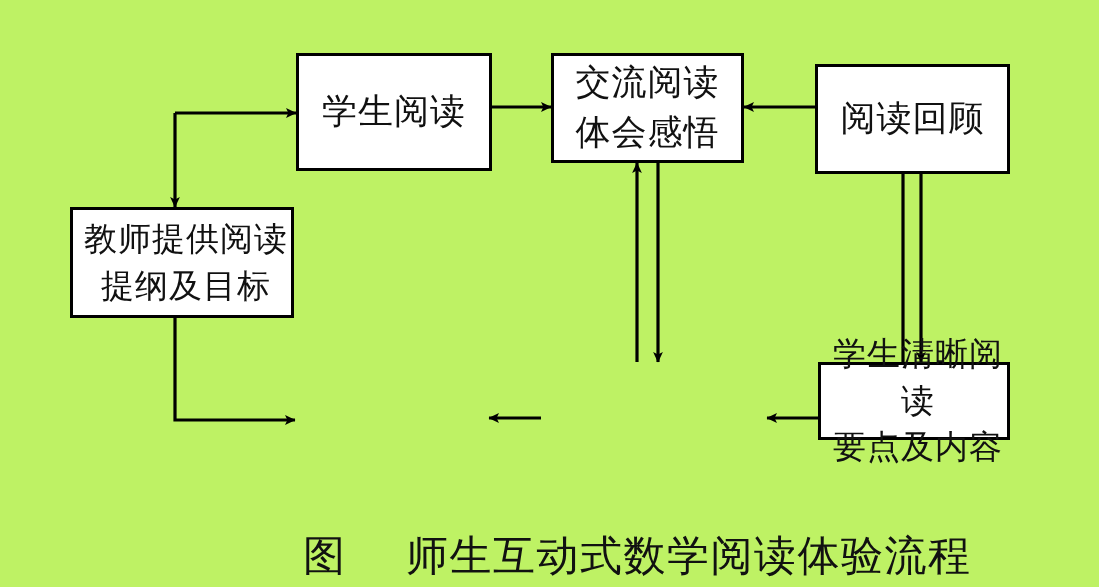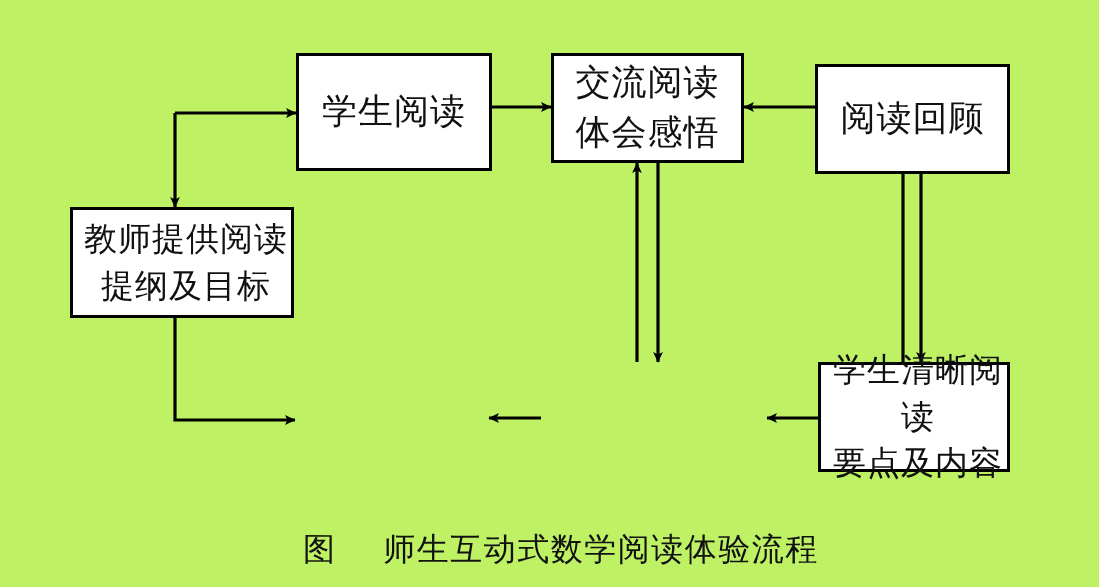--- a/index.html
+++ b/index.html
@@ -43,21 +43,21 @@
     line-height: 1.42;
     white-space: pre-line;
     padding: 0 2px;
   }
   .size-lg  { font-size: 35px; }
   .size-md  { font-size: 33px; margin-left: 8px; }
   .caption {
     position: absolute;
     color: #111111;
     font-family: "DejaVu Serif", "Liberation Serif", serif;
-    font-size: 32px;
+    font-size: 42px;
     letter-spacing: 1.5px;
     white-space: pre;
   }
 </style>
 </head>
 <body>
 
 <div id="canvas">
 
   <svg id="edge-layer" viewBox="0 0 1099 587" width="1099" height="587" xmlns="http://www.w3.org/2000/svg" aria-hidden="true">
@@ -103,20 +103,20 @@
     <span class="node-label size-lg">阅读回顾</span>
   </div>
 
   <div class="node" style="left: 70px; top: 207px; width: 224px; height: 111px;">
     <span class="node-label size-md">教师提供阅读
 提纲及目标</span>
   </div>
 
 
 
-  <div class="node" style="left: 818px; top: 362px; width: 192px; height: 110px; align-items: center;">
+  <div class="node" style="left: 818px; top: 362px; width: 192px; height: 78px; align-items: center;">
     <span class="node-label size-md">学生清晰阅读
 要点及内容</span>
   </div>
 
   <div class="caption" style="left: 303px; top: 528px;">图    师生互动式数学阅读体验流程</div>
 
 </div>
 
 </body></html>

